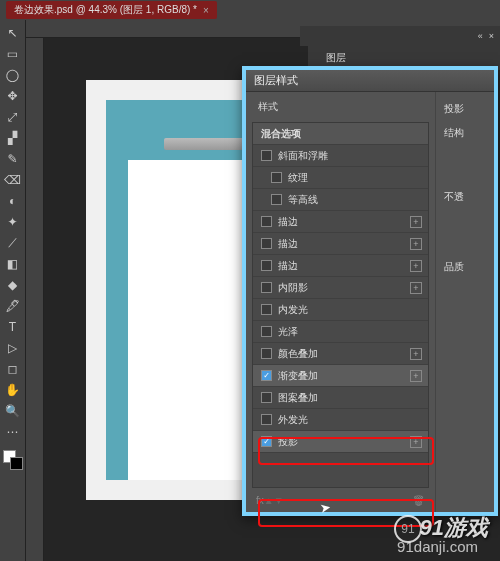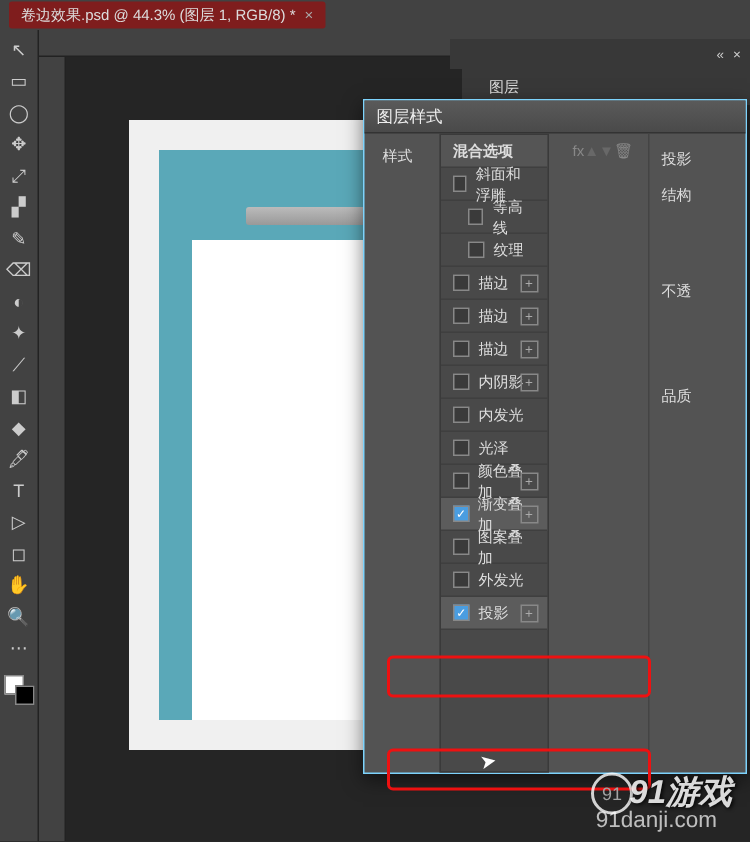--- a/index.html
+++ b/index.html
@@ -23,24 +23,24 @@
 .canvas { position: absolute; left: 60px; top: 60px; width: 180px; height: 420px; background: #f0f0f0; }
 .canvas-inner { position: absolute; left: 20px; top: 20px; right: 20px; bottom: 20px; background: #5aa8b8; }
 .canvas-white { position: absolute; left: 22px; top: 60px; right: 0; bottom: 0; background: #fff; }
 .roller-bar { position: absolute; left: 58px; top: 38px; width: 120px; height: 12px; background: linear-gradient(#bbb,#999); border-radius: 2px; }
 .roller-arm { position: absolute; left: 170px; top: 42px; width: 35px; height: 4px; background: #888; }
 
 .panel-collapse { position: absolute; right: 0; top: 26px; width: 200px; height: 20px; background: #383838; display: flex; align-items: center; justify-content: flex-end; padding: 0 6px; gap: 6px; font-size: 9px; }
 .panel-tab-bar { position: absolute; right: 0; top: 46px; width: 192px; height: 24px; background: #383838; display: flex; align-items: center; padding: 0 8px; margin-left: 34px; }
 .panel-tab { padding: 3px 10px; font-size: 10px; color: #ddd; }
 
-.dialog { position: absolute; left: 242px; top: 66px; width: 256px; height: 450px; background: #535353; border: 1px solid #7dd3fc; box-shadow: 0 4px 12px rgba(0,0,0,0.5); }
+.dialog { position: absolute; left: 242px; top: 66px; width: 256px; height: 450px; background: #535353; border: 4px solid #7dd3fc; box-shadow: 0 4px 12px rgba(0,0,0,0.5); }
 .dialog-title { height: 22px; background: linear-gradient(#5a5a5a,#4a4a4a); display: flex; align-items: center; padding: 0 8px; font-size: 11px; color: #eee; border-bottom: 1px solid #333; }
 .dialog-body { display: flex; height: calc(100% - 22px); }
-.styles-col { width: 190px; border-right: 1px solid #444; display: flex; flex-direction: row; }
+.styles-col { width: 190px; border-right: 1px solid #444; display: flex; flex-direction: column; }
 .styles-header { padding: 8px 12px; font-size: 10px; color: #ddd; }
 .styles-list { flex: 1; background: #494949; margin: 0 6px; border: 1px solid #3a3a3a; overflow: hidden; }
 .style-item { height: 22px; display: flex; align-items: center; padding: 0 8px; font-size: 10px; color: #ddd; position: relative; border-bottom: 1px solid #3f3f3f; }
 .style-item.header-item { background: #555; font-weight: bold; }
 .style-item.selected { background: #5c5c5c; }
 .chk { width: 11px; height: 11px; border: 1px solid #888; margin-right: 6px; display: inline-flex; align-items: center; justify-content: center; font-size: 8px; background: #3a3a3a; }
 .chk.checked { background: #4a9de0; color: #fff; }
 .chk.checked::after { content: "✓"; }
 .plus { position: absolute; right: 6px; width: 12px; height: 12px; border: 1px solid #888; display: flex; align-items: center; justify-content: center; font-size: 9px; color: #aaa; }
 .styles-footer { height: 24px; display: flex; align-items: center; gap: 0; padding: 0 10px; color: #888; font-size: 10px; }
@@ -125,25 +125,25 @@
         <div class="style-item header-item">
           <span>混合选项</span>
         </div>
         <div id="style-items">
             <div class="style-item">
               <span class="chk"></span>
               <span>斜面和浮雕</span>
             </div>
             <div class="style-item">
               <span class="chk" style="margin-left: 10px;"></span>
+              <span>纹理</span>
+            </div>
+            <div class="style-item">
+              <span class="chk" style="margin-left: 10px;"></span>
               <span>等高线</span>
-            </div>
-            <div class="style-item">
-              <span class="chk" style="margin-left: 10px;"></span>
-              <span>纹理</span>
             </div>
             <div class="style-item">
               <span class="chk"></span>
               <span>描边</span>
               <span class="plus">+</span>
             </div>
             <div class="style-item">
               <span class="chk"></span>
               <span>描边</span>
               <span class="plus">+</span>

